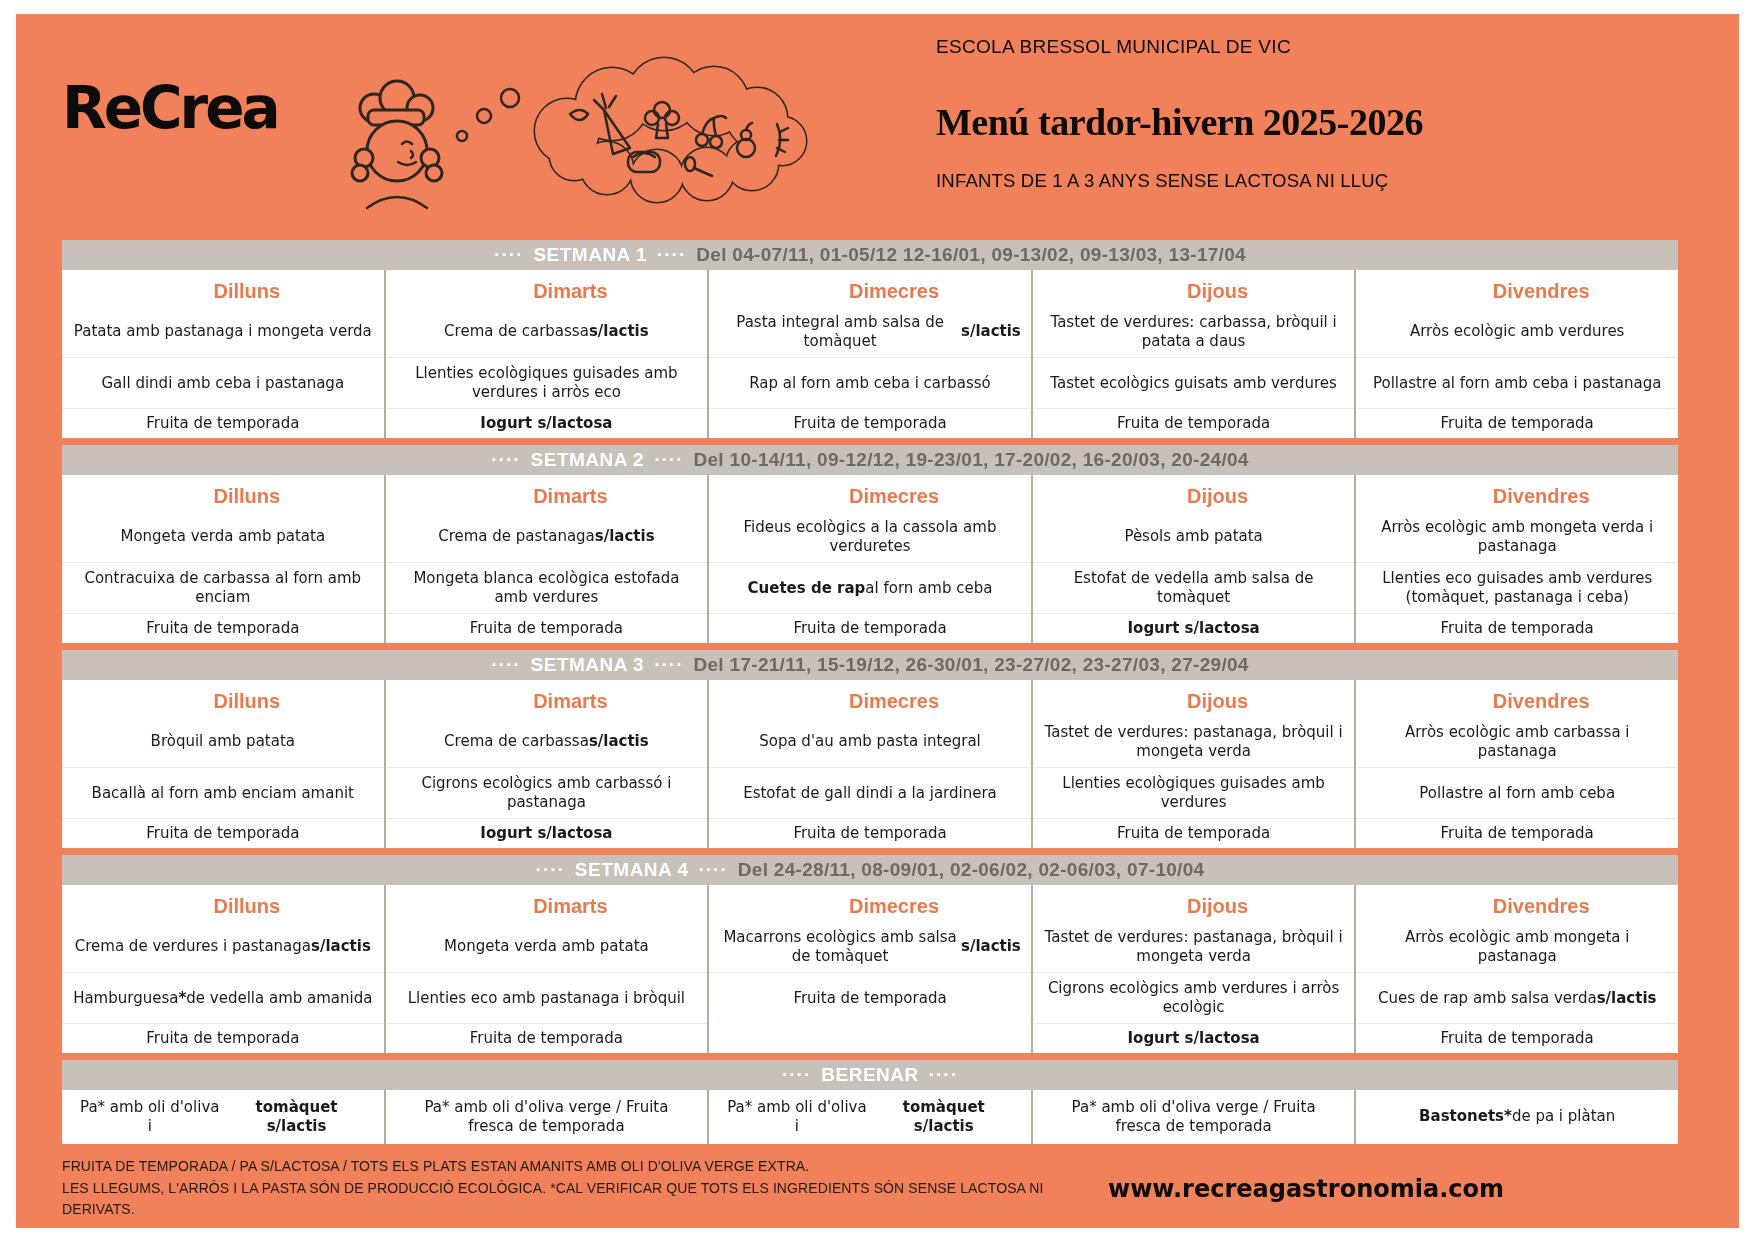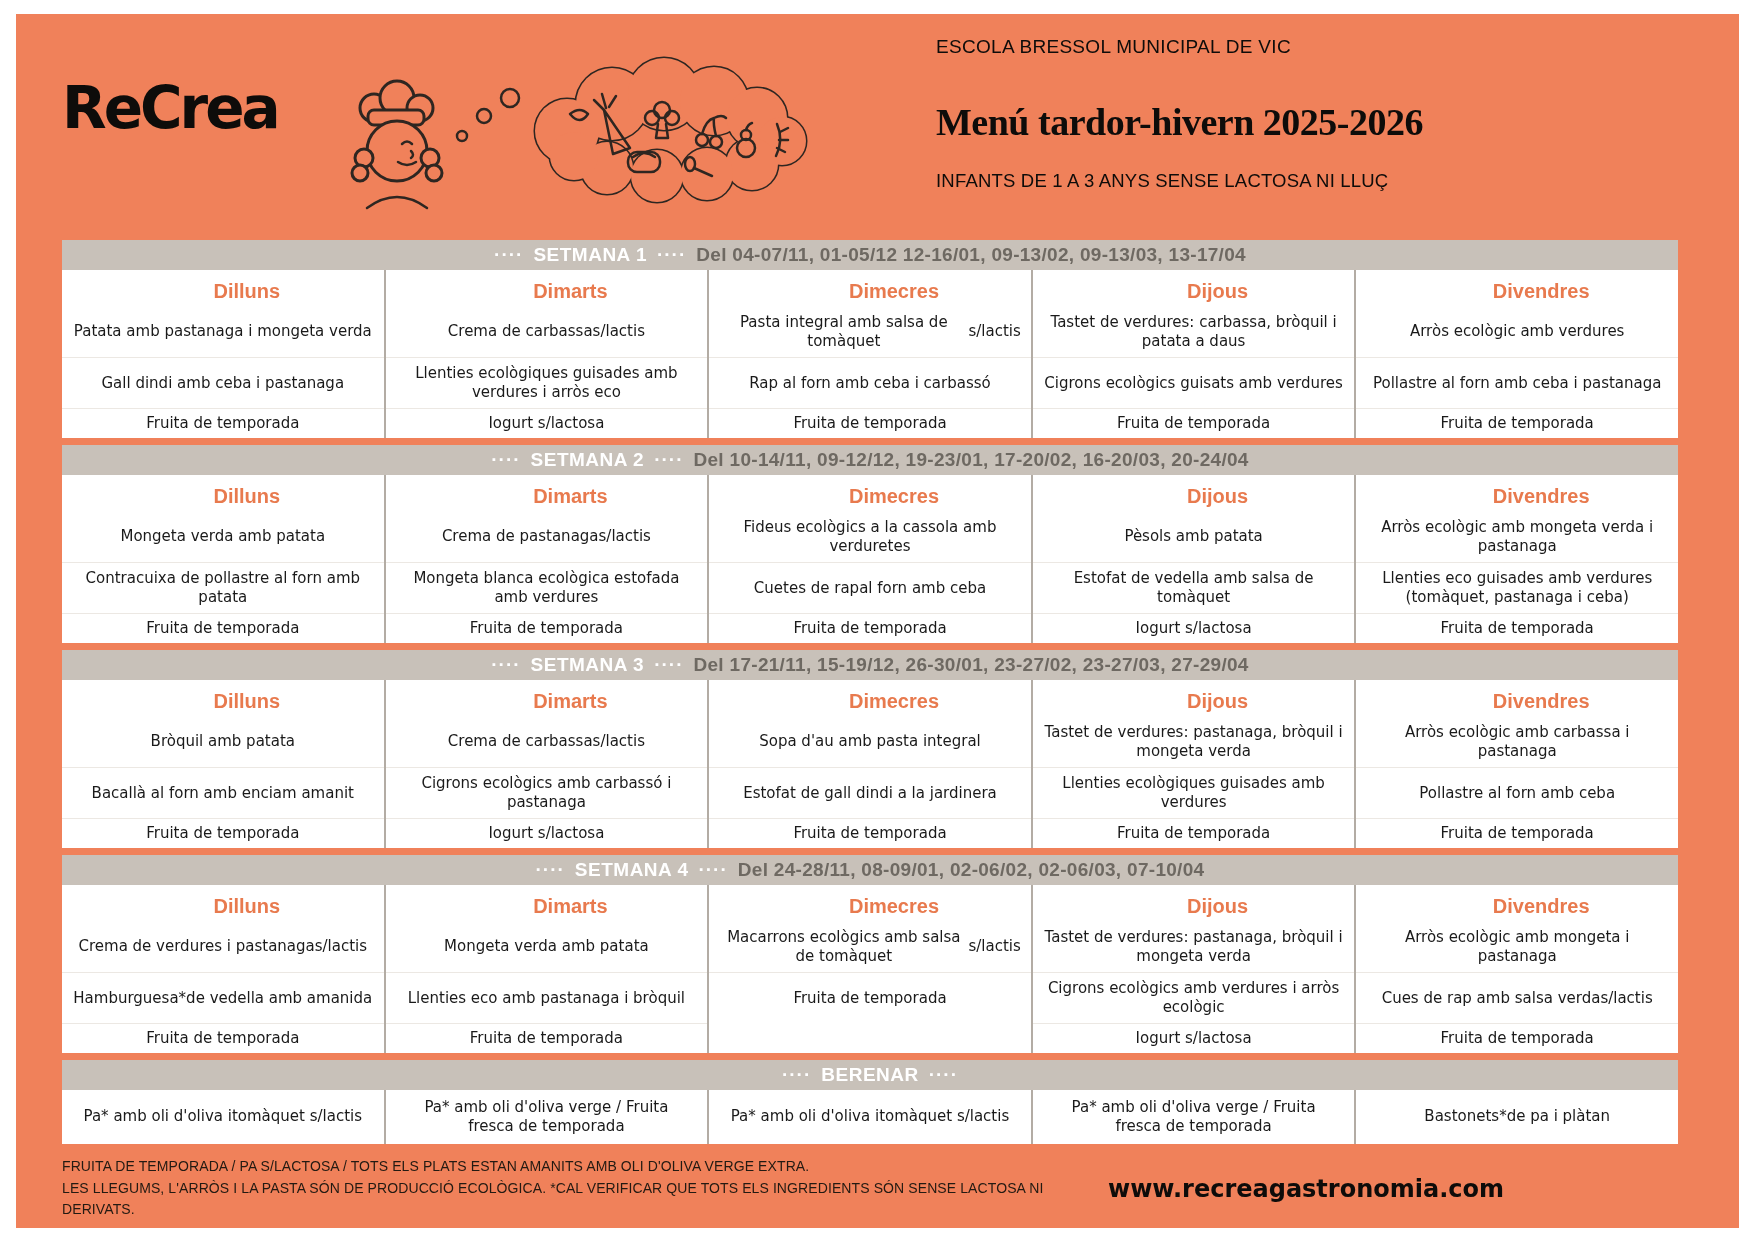--- a/index.html
+++ b/index.html
@@ -42,21 +42,21 @@
   .berenar-section{margin-bottom:0;}
   .berenar-cell{background:#fff;height:54px;display:flex;align-items:center;justify-content:center;
        text-align:center;font-size:15px;line-height:1.3;padding:0 14px;color:var(--ink);}
 
   
   .footer{display:flex;align-items:center;margin:12px 0 0 46px;}
   .foot-notes{flex:1;font-family:"Liberation Sans",sans-serif;font-size:14px;
        color:#231A12;line-height:1.55;letter-spacing:.1px;}
   .website{font-family:"DejaVu Sans",sans-serif;font-weight:700;font-size:24px;
        color:#0E0C0A;margin-right:235px;white-space:nowrap;}
-  b{font-weight:400;}
+  b{font-weight:700;}
 </style>
 <title>Menú tardor-hivern 2025-2026</title></head>
 <body>
 
 <div class="page">
 
   <div class="header">
     <div class="logo">ReCrea</div>
 
     <svg class="illustration" width="540" height="160" viewBox="0 0 540 160" aria-hidden="true">
@@ -193,21 +193,21 @@
             </div>
             <div class="cell">
               <div class="day">Dimecres</div>
               <div class="dish dish-first">Pasta integral amb salsa de tomàquet <b>s/lactis</b></div>
               <div class="dish dish-second">Rap al forn amb ceba i carbassó</div>
               <div class="fruit">Fruita de temporada</div>
             </div>
             <div class="cell">
               <div class="day">Dijous</div>
               <div class="dish dish-first">Tastet de verdures: carbassa, bròquil i patata a daus</div>
-              <div class="dish dish-second">Cigrons ecològics guisats amb verdures</div>
+              <div class="dish dish-second">Tastet ecològics guisats amb verdures</div>
               <div class="fruit">Fruita de temporada</div>
             </div>
             <div class="cell">
               <div class="day">Divendres</div>
               <div class="dish dish-first">Arròs ecològic amb verdures</div>
               <div class="dish dish-second">Pollastre al forn amb ceba i pastanaga</div>
               <div class="fruit">Fruita de temporada</div>
             </div>
           </div>
         </section>
@@ -215,21 +215,21 @@
           <div class="bar">
             <span class="dots">····</span>
             <span class="bar-label">SETMANA 2</span>
             <span class="dots">····</span>
             <span class="bar-dates">Del 10-14/11, 09-12/12, 19-23/01, 17-20/02, 16-20/03, 20-24/04</span>
           </div>
           <div class="week-grid">
             <div class="cell">
               <div class="day">Dilluns</div>
               <div class="dish dish-first">Mongeta verda amb patata</div>
-              <div class="dish dish-second">Contracuixa de pollastre al forn amb patata</div>
+              <div class="dish dish-second">Contracuixa de carbassa al forn amb enciam</div>
               <div class="fruit">Fruita de temporada</div>
             </div>
             <div class="cell">
               <div class="day">Dimarts</div>
               <div class="dish dish-first">Crema de pastanaga <b>s/lactis</b></div>
               <div class="dish dish-second">Mongeta blanca ecològica estofada amb verdures</div>
               <div class="fruit">Fruita de temporada</div>
             </div>
             <div class="cell">
               <div class="day">Dimecres</div>

